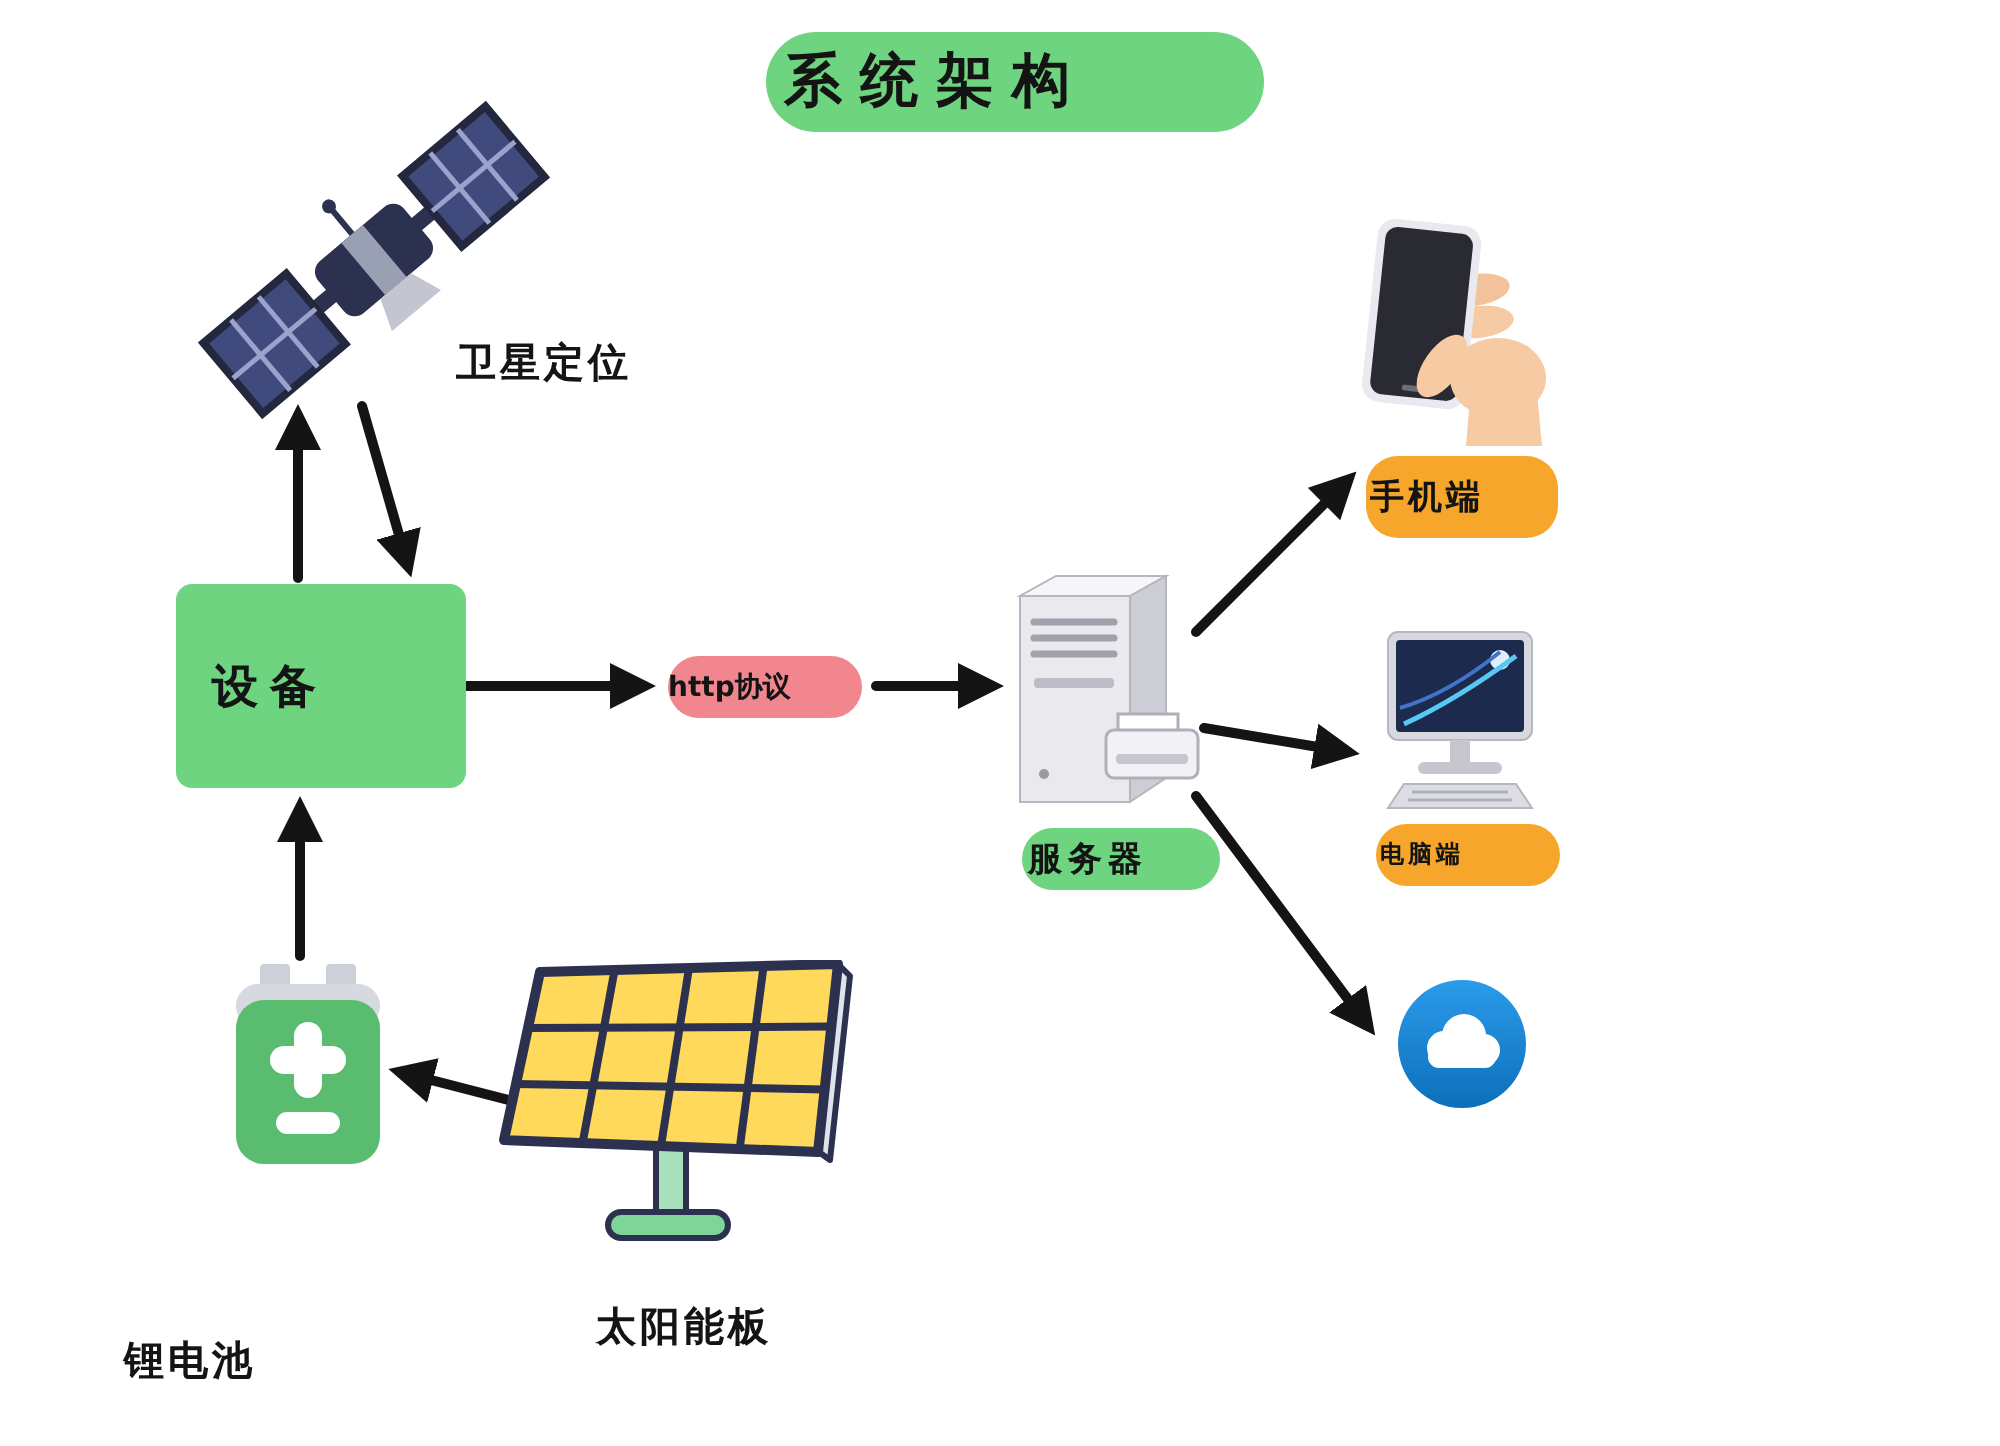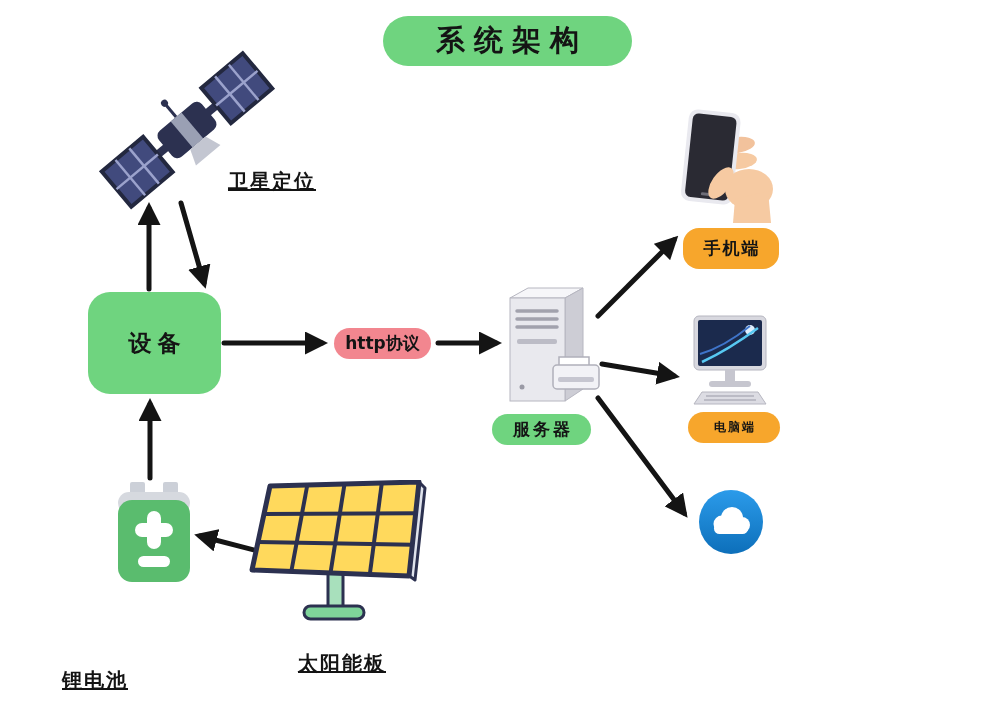--- a/index.html
+++ b/index.html
@@ -1,29 +1,29 @@
 <!DOCTYPE html>
 <html><head>
 <meta charset="utf-8">
 <style>
   html,body{margin:0;padding:0;background:#ffffff;}
   body{font-family:"DejaVu Sans","Liberation Sans",sans-serif;}
   .canvas{position:relative;width:1000px;height:723px;background:#ffffff;overflow:hidden;}
   .abs{position:absolute;}
   svg.abs{display:block;}
-  .badge{position:absolute;display:flex;align-items:center;justify-content:center;font-weight:900;color:#141414;}
+  .badge{position:absolute;display:flex;align-items:center;font-weight:900;color:#141414;}
   .title-badge{left:383px;top:16px;width:240px;height:50px;background:#6fd47f;border-radius:25px;font-size:29px;letter-spacing:9px;padding-left:9px;}
-  .device-node{left:88px;top:292px;width:127px;height:102px;background:#6fd47f;border-radius:22px;font-size:23px;letter-spacing:6px;padding-left:6px;}
-  .http-badge{left:334px;top:328px;width:97px;height:31px;background:#f2868f;border-radius:16px;font-size:17px;}
-  .server-badge{left:492px;top:414px;width:96px;height:31px;background:#6fd47f;border-radius:16px;font-size:17px;letter-spacing:3px;padding-left:3px;}
+  .device-node{left:88px;top:292px;width:127px;height:102px;background:#6fd47f;border-radius:8px;font-size:23px;letter-spacing:6px;padding-left:18px;}
+  .http-badge{left:334px;top:328px;width:97px;height:31px;background:#f2868f;border-radius:16px;font-size:14px;}
+  .server-badge{left:511px;top:414px;width:96px;height:31px;background:#6fd47f;border-radius:16px;font-size:17px;letter-spacing:3px;padding-left:3px;}
   .orange{background:#f7a62c;}
   .phone-badge{left:683px;top:228px;width:94px;height:41px;border-radius:16px;font-size:17px;letter-spacing:2px;padding-left:2px;}
   .computer-badge{left:688px;top:412px;width:90px;height:31px;border-radius:16px;font-size:12px;letter-spacing:2px;padding-left:2px;}
   .cloud-badge{left:685px;top:576px;width:101px;height:32px;border-radius:16px;font-size:17px;letter-spacing:3px;padding-left:3px;}
-  .plain-label{position:absolute;font-size:20px;font-weight:bold;color:#141414;letter-spacing:2px;text-decoration:underline;}
+  .plain-label{position:absolute;font-size:20px;font-weight:bold;color:#141414;letter-spacing:2px;}
   .sat-label{left:228px;top:168px;}
   .battery-label{left:62px;top:667px;}
   .solar-label{left:287px;top:650px;margin-left:11px;}
   .arrows{left:0;top:0;pointer-events:none;}
 </style>
 </head>
 <body>
 
 <div class="canvas">
 

